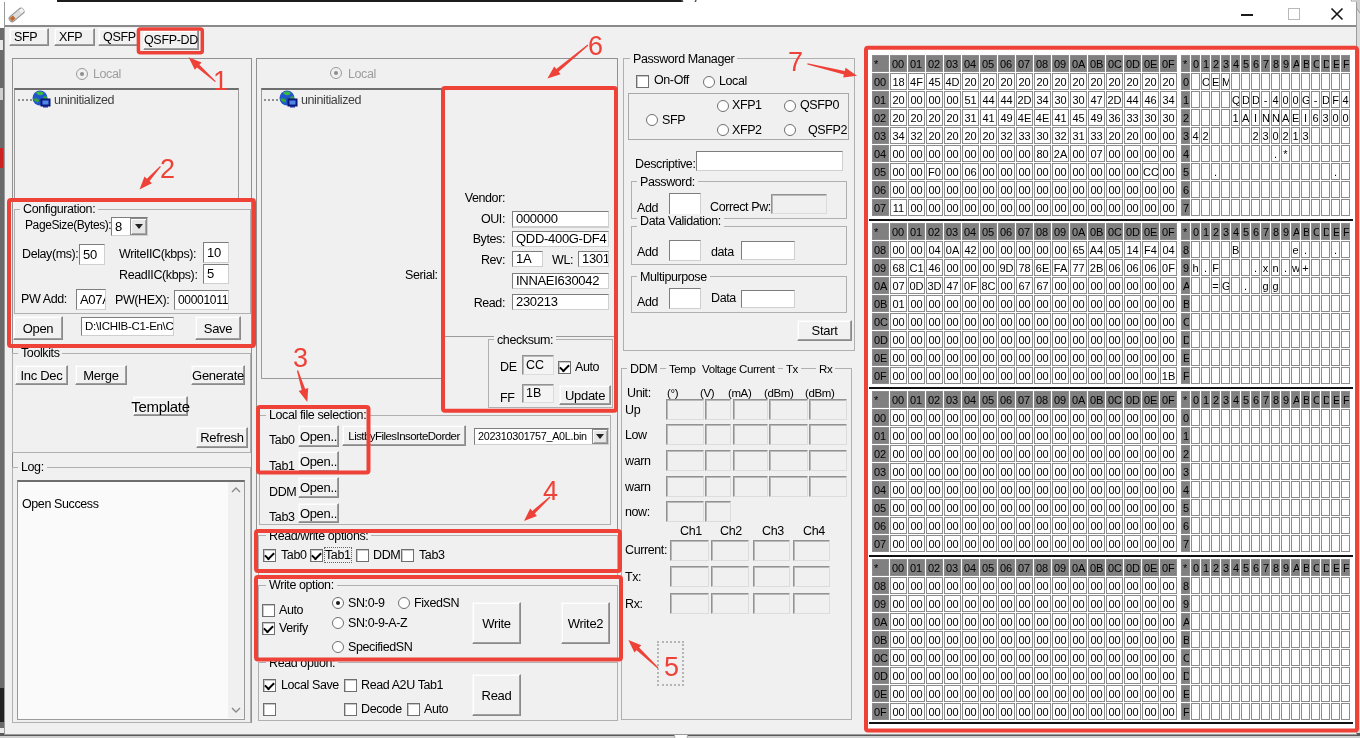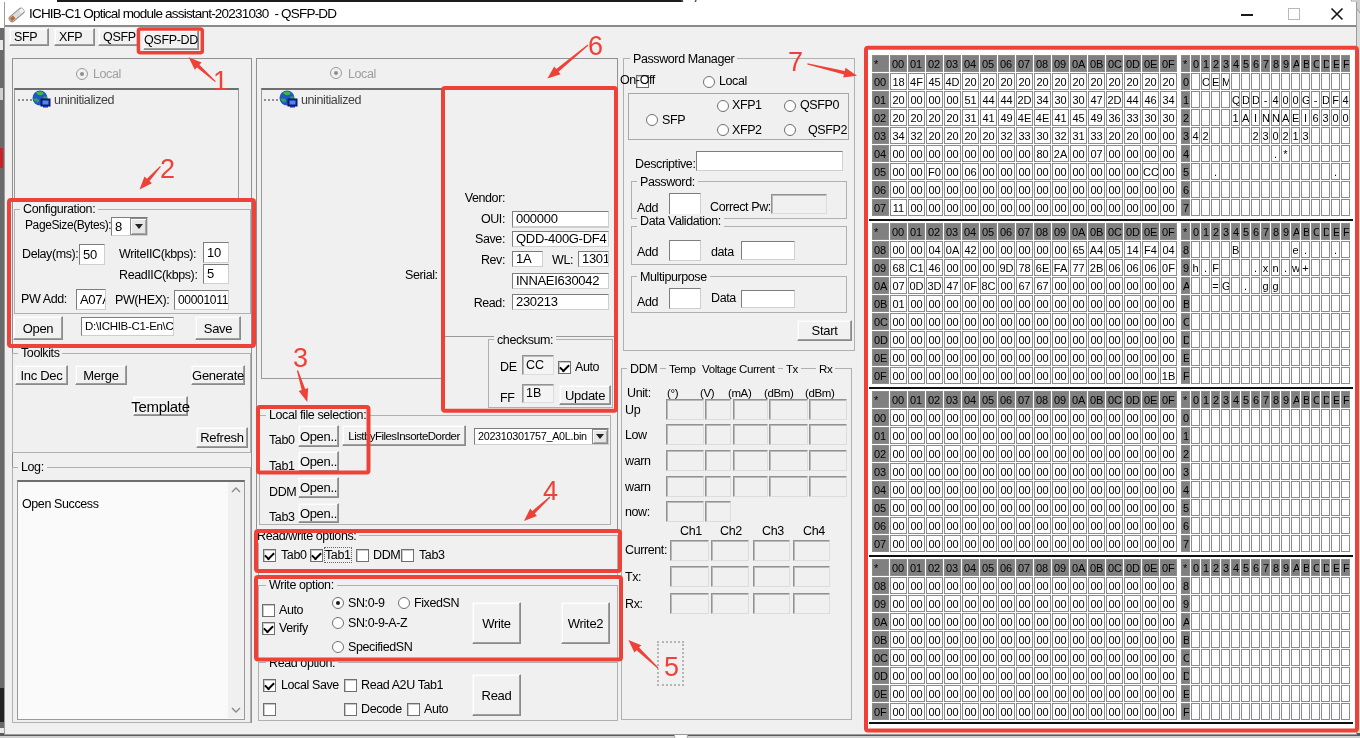--- a/index.html
+++ b/index.html
@@ -49,21 +49,20 @@
   </svg>
 <div class="win">
 <div class="tbar"></div>
 <svg class="ab" style="left:2px;top:3px" width="20" height="18">
       <g transform="rotate(-40 10 9)">
         <rect x="0.5" y="6.5" width="17" height="6" rx="2.5" fill="#dcdcdc" stroke="#8f8f8f" stroke-width="1"></rect>
         <rect x="1.5" y="7.5" width="4.5" height="4" fill="#c06a32"></rect>
         <rect x="14" y="7.5" width="3.5" height="4" fill="#f2f2f2"></rect>
       </g>
     </svg>
-<div class="ttl">ICHIB-C1 Optical module assistant-20231030&nbsp; - QSFP-DD</div>
 <div class="ab" style="left:1236px;top:12px;width:12px;height:2px;background:#1a1a1a"></div>
 <div class="ab" style="left:1283px;top:6px;width:12px;height:12px;border:1px solid #b9b9b9"></div>
 <svg class="ab" style="left:1325px;top:5px" width="14" height="14">
       <path d="M1.5 1.5 L12.5 12.5 M12.5 1.5 L1.5 12.5" stroke="#141414" stroke-width="1.6"></path>
     </svg>
 <div class="btn" style="left:4px;top:26px;width:40px;height:18px;justify-content:flex-start;padding-left:4px">SFP</div>
 <div class="btn" style="left:49px;top:26px;width:41px;height:18px;justify-content:flex-start;padding-left:4px">XFP</div>
 <div class="btn" style="left:93px;top:26px;width:42px;height:18px;justify-content:flex-start;padding-left:4px">QSFP</div>
 <div class="btn" style="left:138px;top:28px;width:56px;height:20px">QSFP-DD</div>
 </div>
@@ -132,21 +131,21 @@
 <path d="M11.5 6.5 q3.2 -0.8 3.8 1.2 q-1 2.2 -3.8 1.2Z" fill="#33a43a"></path>
 <rect x="9" y="9" width="9" height="7" fill="#0b1e8c" stroke="#0a1566"></rect>
 <rect x="10.5" y="10.5" width="6" height="4" fill="#4f86e8"></rect>
 <rect x="11" y="16" width="5" height="1.5" fill="#1a2f9e"></rect>
 </svg>
 <div class="lbl" style="left:301px;top:93px;color:#3f3f3f">uninitialized</div>
 <div class="lbl" style="left:405px;top:191px;width:100px;text-align:right">Vendor:</div>
 <div class="tf" style="left:512px;top:189px;width:97px;height:16px;font-size:13px;line-height:14px;margin-top:23px;">OEM</div>
 <div class="lbl" style="left:405px;top:212px;width:100px;text-align:right">OUI:</div>
 <div class="tf" style="left:512px;top:211px;width:97px;height:16px;font-size:13px;line-height:14px;">000000</div>
-<div class="lbl" style="left:405px;top:232px;width:100px;text-align:right">Save:</div>
+<div class="lbl" style="left:405px;top:232px;width:100px;text-align:right">Bytes:</div>
 <div class="tf" style="left:512px;top:231px;width:97px;height:16px;font-size:13px;line-height:14px;">QDD-400G-DF4</div>
 <div class="lbl" style="left:405px;top:253px;width:100px;text-align:right">Rev:</div>
 <div class="tf" style="left:512px;top:251px;width:31px;height:16px;font-size:13px;line-height:14px;">1A</div>
 <div class="lbl" style="left:552px;top:253px;">WL:</div>
 <div class="tf" style="left:578px;top:251px;width:31px;height:16px;font-size:13px;line-height:14px;">1301</div>
 <div class="lbl" style="left:405px;top:268px;width:100px;text-align:left">Serial:</div>
 <div class="tf" style="left:512px;top:273px;width:97px;height:16px;font-size:13px;line-height:14px;">INNAEI630042</div>
 <div class="lbl" style="left:405px;top:296px;width:100px;text-align:right">Read:</div>
 <div class="tf" style="left:512px;top:294px;width:97px;height:16px;font-size:13px;line-height:14px;">230213</div>
 <div class="ab" style="left:443px;top:336px;width:174px;height:1px;background:#9a9a9a"></div>
@@ -168,21 +167,21 @@
 <div class="cmb-b" style="left:592px;top:429px;width:16px;height:15px">
     <div class="tri"></div>
   </div>
 <div class="lbl" style="left:269px;top:459px;">Tab1</div>
 <div class="btn" style="left:298px;top:451px;width:41px;height:21px;font-size:13px;">Open..</div>
 <div class="lbl" style="left:269px;top:485px;">DDM</div>
 <div class="btn" style="left:298px;top:477px;width:41px;height:21px;font-size:13px;">Open..</div>
 <div class="lbl" style="left:269px;top:510px;">Tab3</div>
 <div class="btn" style="left:298px;top:503px;width:41px;height:20px;font-size:13px;">Open..</div>
 <div class="gb" style="left:258px;top:535px;width:360px;height:44px"></div>
-<div class="glbl" style="left:254px;top:529px">Read/write options:</div>
+<div class="glbl" style="left:266px;top:529px">Read/write options:</div>
 <div class="cb ck" style="left:263px;top:549px"></div>
 <div class="lbl" style="left:281px;top:548px;">Tab0</div>
 <div class="cb ck" style="left:310px;top:549px"></div>
 <div class="lbl" style="left:325px;top:548px;outline:1px dotted #666">Tab1</div>
 <div class="cb" style="left:356px;top:549px"></div>
 <div class="lbl" style="left:373px;top:548px;">DDM</div>
 <div class="cb" style="left:401px;top:549px"></div>
 <div class="lbl" style="left:419px;top:548px;">Tab3</div>
 <div class="gb" style="left:258px;top:585px;width:360px;height:75px"></div>
 <div class="glbl" style="left:266px;top:578px">Write option:</div>
@@ -209,21 +208,21 @@
 <div class="cb" style="left:263px;top:703px"></div>
 <div class="lbl" style="left:281px;top:702px;margin-top:39px;">Serv Save</div>
 <div class="cb" style="left:344px;top:703px"></div>
 <div class="lbl" style="left:361px;top:702px;">Decode</div>
 <div class="cb" style="left:407px;top:703px"></div>
 <div class="lbl" style="left:424px;top:702px;">Auto</div>
 <div class="btn" style="left:472px;top:674px;width:49px;height:42px;font-size:13px;">Read</div>
 <div class="gb" style="left:623px;top:58px;width:232px;height:293px"></div>
 <div class="glbl" style="left:630px;top:52px">Password Manager</div>
 <div class="cb" style="left:636px;top:75px"></div>
-<div class="lbl" style="left:620px;top:73px;">On-Off</div>
+<div class="lbl" style="left:654px;top:73px;">On-Off</div>
 <div class="ra " style="left:703px;top:76px"></div>
 <div class="lbl" style="left:719px;top:74px;">Local</div>
 <div class="ab" style="left:628px;top:93px;width:221px;height:47px;border:1px solid #a8a8a8"></div>
 <div class="ra " style="left:646px;top:114px"></div>
 <div class="lbl" style="left:662px;top:113px;">SFP</div>
 <div class="ra " style="left:717px;top:100px"></div>
 <div class="lbl" style="left:732px;top:98px;">XFP1</div>
 <div class="ra " style="left:784px;top:100px"></div>
 <div class="lbl" style="left:800px;top:98px;">QSFP0</div>
 <div class="ra " style="left:717px;top:124px"></div>

